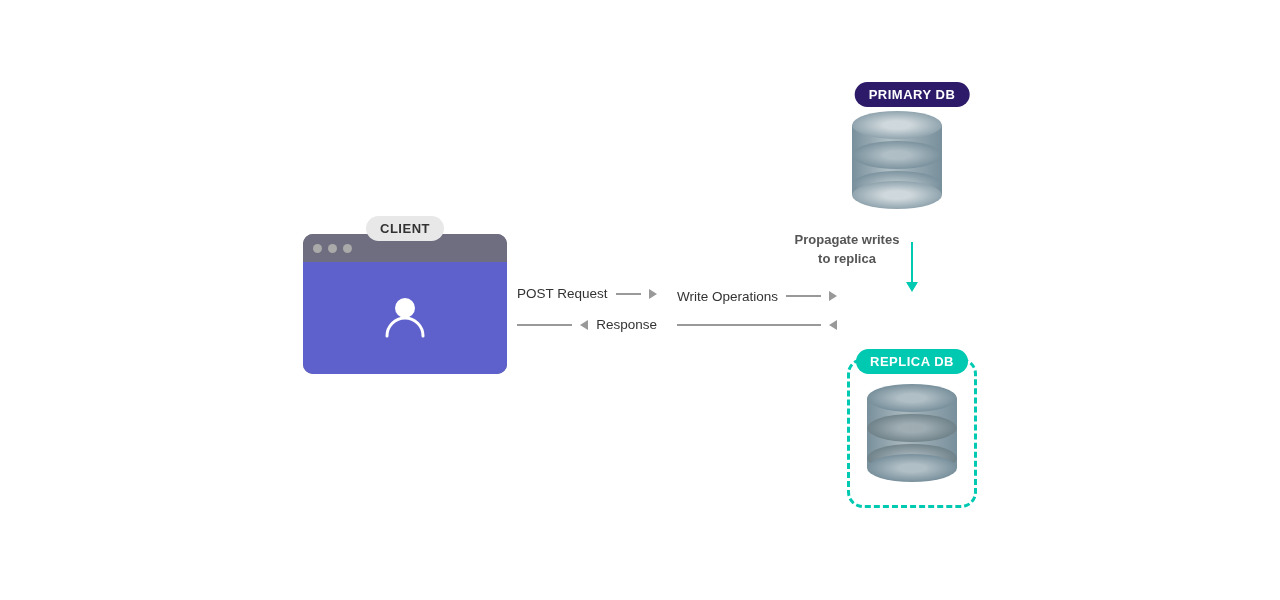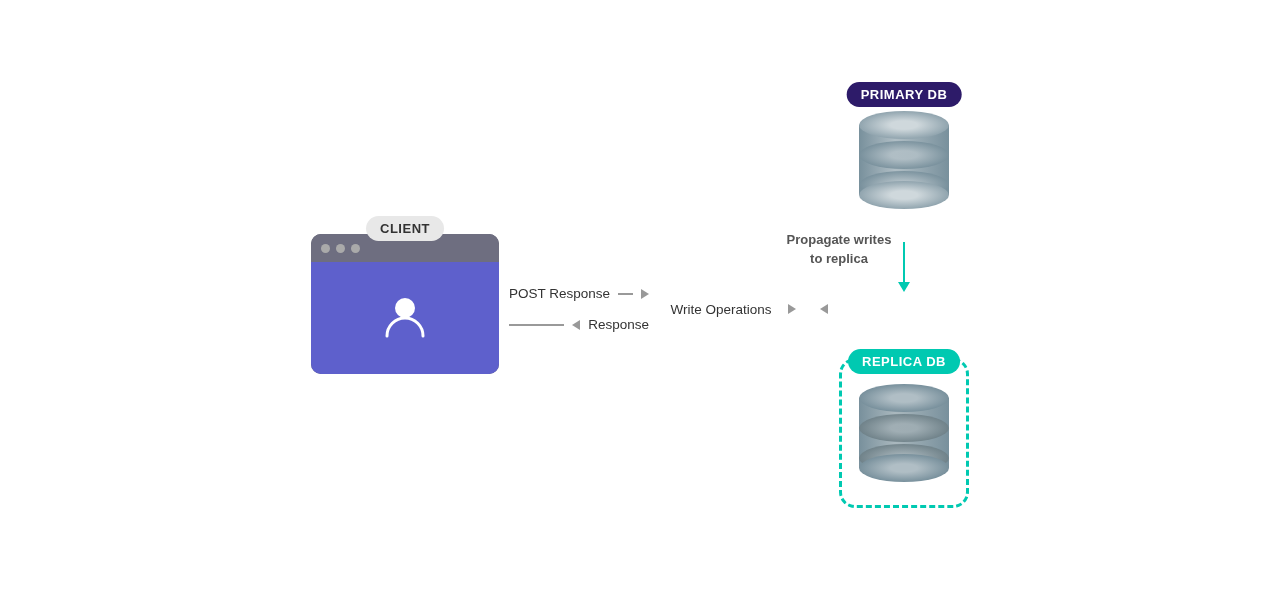--- a/index.html
+++ b/index.html
@@ -49,21 +49,21 @@
     }
     .badge-replica {
       background: #00c9b1;
       color: #fff;
       margin-top: 6px;
     }
 
     
     .client-browser {
       position: relative;
-      width: 188px;
+      width: 204px;
       height: 140px;
       background: #5a5a6e;
       border-radius: 10px;
       overflow: visible;
     }
     .browser-titlebar {
       height: 28px;
       background: #6e6e80;
       border-radius: 10px 10px 0 0;
       display: flex;
@@ -145,21 +145,20 @@
       align-items: center;
       gap: 0;
       margin-top: 40px;
       position: relative;
     }
 
     
     .right-section {
       display: flex;
       flex-direction: column;
-      align-items: center;
       position: relative;
     }
 
     
     .propagate-container {
       display: flex;
       flex-direction: column;
       align-items: center;
       margin-top: 12px;
     }
@@ -246,20 +245,21 @@
       flex-direction: row;
     }
     .h-arrow-left {
       flex-direction: row-reverse;
       text-align: center;
     }
 
     
     .wo-arrow {
       display: flex;
+      flex-direction: column;
       gap: 16px;
       width: 180px;
       justify-content: center;
       align-items: stretch;
       padding: 0 10px;
       margin-top: 10px;
     }
   </style>
 </head>
 <body>
@@ -283,21 +283,21 @@
               <path d="M8 46c0-9.941 8.059-18 18-18s18 8.059 18 18" stroke="white" stroke-width="3" fill="none" stroke-linecap="round"></path>
             </svg>
           </div>
         </div>
       </div>
     </div>
 
     <div class="h-arrow">
 
       <div class="h-arrow-item h-arrow-right">
-        <span class="h-label">POST Response</span>
+        <span class="h-label">POST Request</span>
         <div class="h-line"></div>
         <div class="h-arrowhead-r"></div>
       </div>
 
       <div class="h-arrow-item h-arrow-left">
         <span class="h-label">Response</span>
         <div class="h-arrowhead-l"></div>
         <div class="h-line"></div>
       </div>
     </div>

